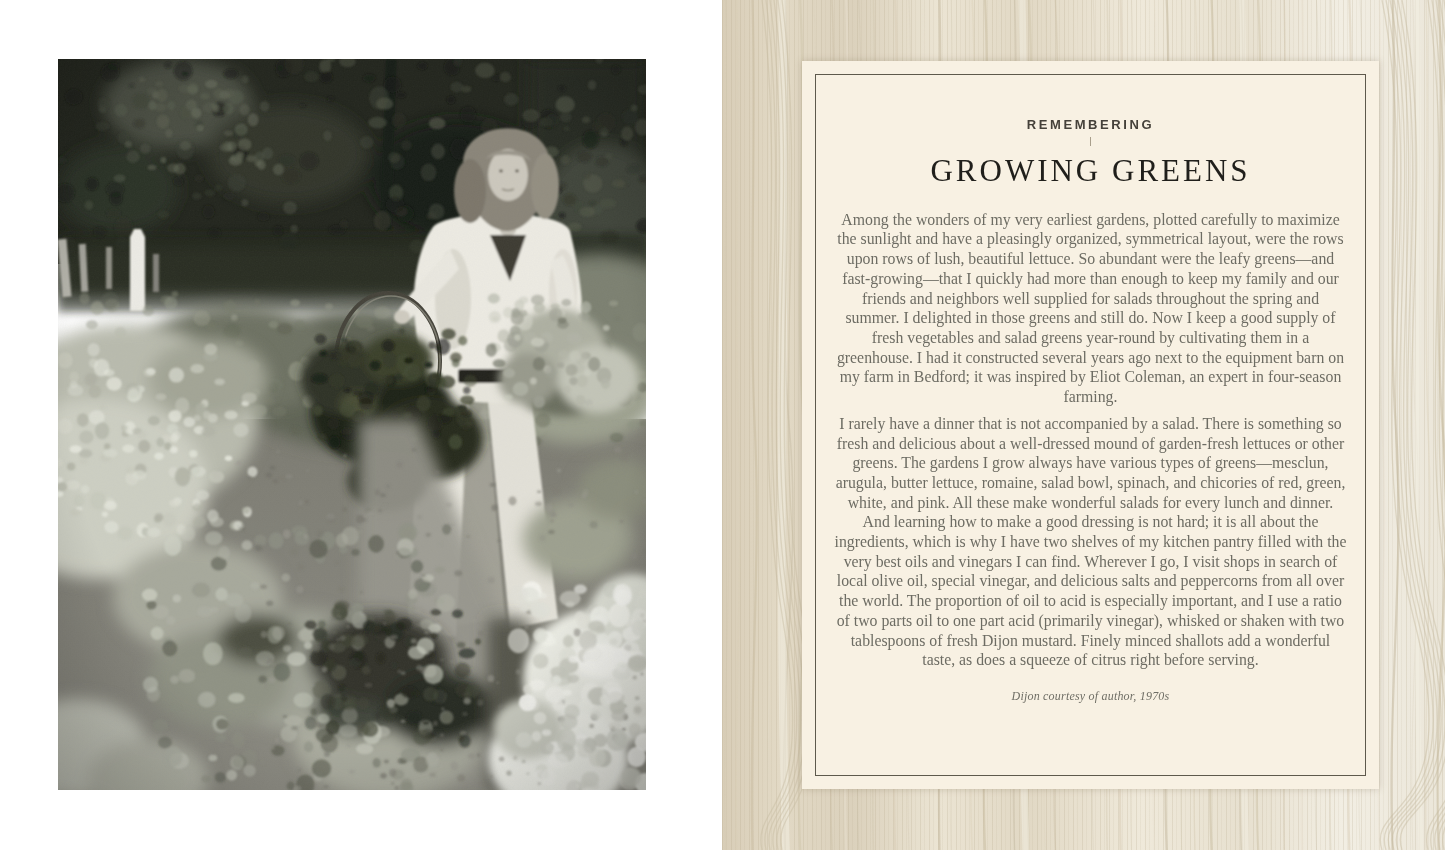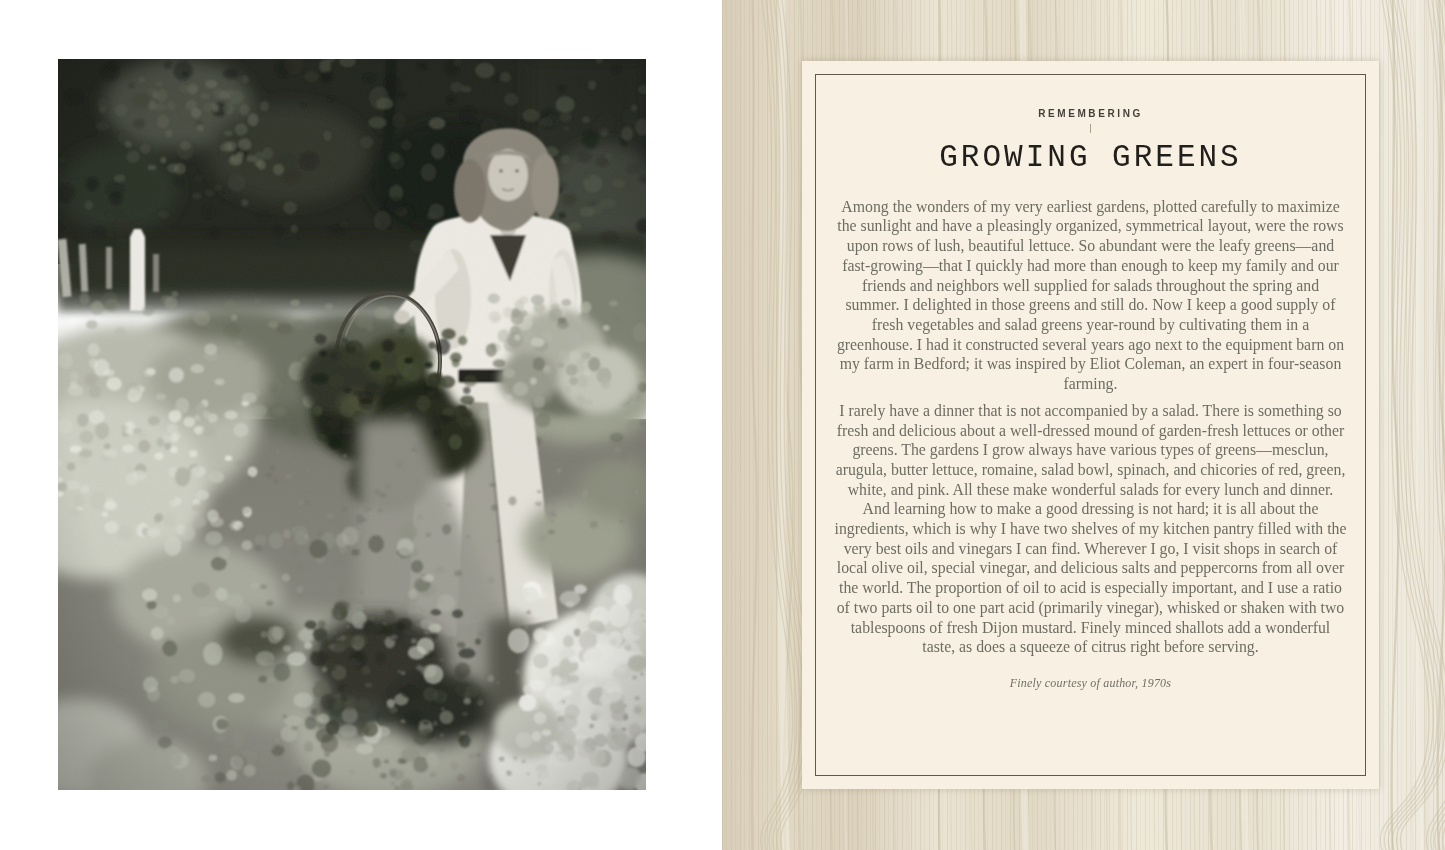--- a/index.html
+++ b/index.html
@@ -27,27 +27,27 @@
   
   .panel{
     position:absolute;left:80px;top:61px;width:577px;height:728px;
     background:#f8f1e3;box-shadow:0 0 7px rgba(110,95,70,.28);
   }
   .panel-border{position:absolute;inset:13px;border:1px solid #5e594c;}
   .panel-content{
     position:absolute;inset:14px;text-align:center;color:#6d6c63;
   }
   .eyebrow{
-    margin-top:33px;font-family:"Liberation Sans",sans-serif;
-    font-size:10px;font-weight:bold;letter-spacing:2.6px;color:#45413a;
+    margin-top:42px;font-family:"Liberation Sans",sans-serif;
+    font-size:13px;font-weight:bold;letter-spacing:2.6px;color:#45413a;
   }
   .tick{width:1px;height:9px;background:#a99f8c;margin:5px auto 0;}
   .title{
     margin-top:7px;font-size:31px;line-height:36px;font-weight:normal;
-    letter-spacing:3px;color:#201f1b;font-family:Liberation Mono, monospace;
+    letter-spacing:3px;color:#201f1b;font-family:Liberation Serif, serif;
   }
   .body-copy{width:512px;margin:14px auto;font-size:15.8px;line-height:19.7px;}
   .body-copy p{margin:0;}
   .body-copy p.p1{margin-top:16px;}
   .body-copy p.p2{margin-top:7px;font-family:Liberation Serif, serif;}
   .caption{
     margin-top:19px;font-style:italic;font-size:12px;color:#6f6e65;letter-spacing:.2px;
   }
 </style>
 </head>
@@ -1490,16 +1490,16 @@
   <div class="panel">
     <div class="panel-border"></div>
     <div class="panel-content">
       <div class="eyebrow">REMEMBERING</div>
       <div class="tick"></div>
       <h1 class="title">GROWING GREENS</h1>
       <div class="body-copy">
         <p class="p1">Among the wonders of my very earliest gardens, plotted carefully to maximize the sunlight and have a pleasingly organized, symmetrical layout, were the rows upon rows of lush, beautiful lettuce. So abundant were the leafy greens—and fast-growing—that I quickly had more than enough to keep my family and our friends and neighbors well supplied for salads throughout the spring and summer. I delighted in those greens and still do. Now I keep a good supply of fresh vegetables and salad greens year-round by cultivating them in a greenhouse. I had it constructed several years ago next to the equipment barn on my farm in Bedford; it was inspired by Eliot Coleman, an expert in four-season farming.</p>
         <p class="p2">I rarely have a dinner that is not accompanied by a salad. There is something so fresh and delicious about a well-dressed mound of garden-fresh lettuces or other greens. The gardens I grow always have various types of greens—mesclun, arugula, butter lettuce, romaine, salad bowl, spinach, and chicories of red, green, white, and pink. All these make wonderful salads for every lunch and dinner. And learning how to make a good dressing is not hard; it is all about the ingredients, which is why I have two shelves of my kitchen pantry filled with the very best oils and vinegars I can find. Wherever I go, I visit shops in search of local olive oil, special vinegar, and delicious salts and peppercorns from all over the world. The proportion of oil to acid is especially important, and I use a ratio of two parts oil to one part acid (primarily vinegar), whisked or shaken with two tablespoons of fresh Dijon mustard. Finely minced shallots add a wonderful taste, as does a squeeze of citrus right before serving.</p>
       </div>
-      <div class="caption">Finely courtesy of author, 1970s</div>
+      <div class="caption">Dijon courtesy of author, 1970s</div>
     </div>
   </div>
 </div>
 
 </body></html>

